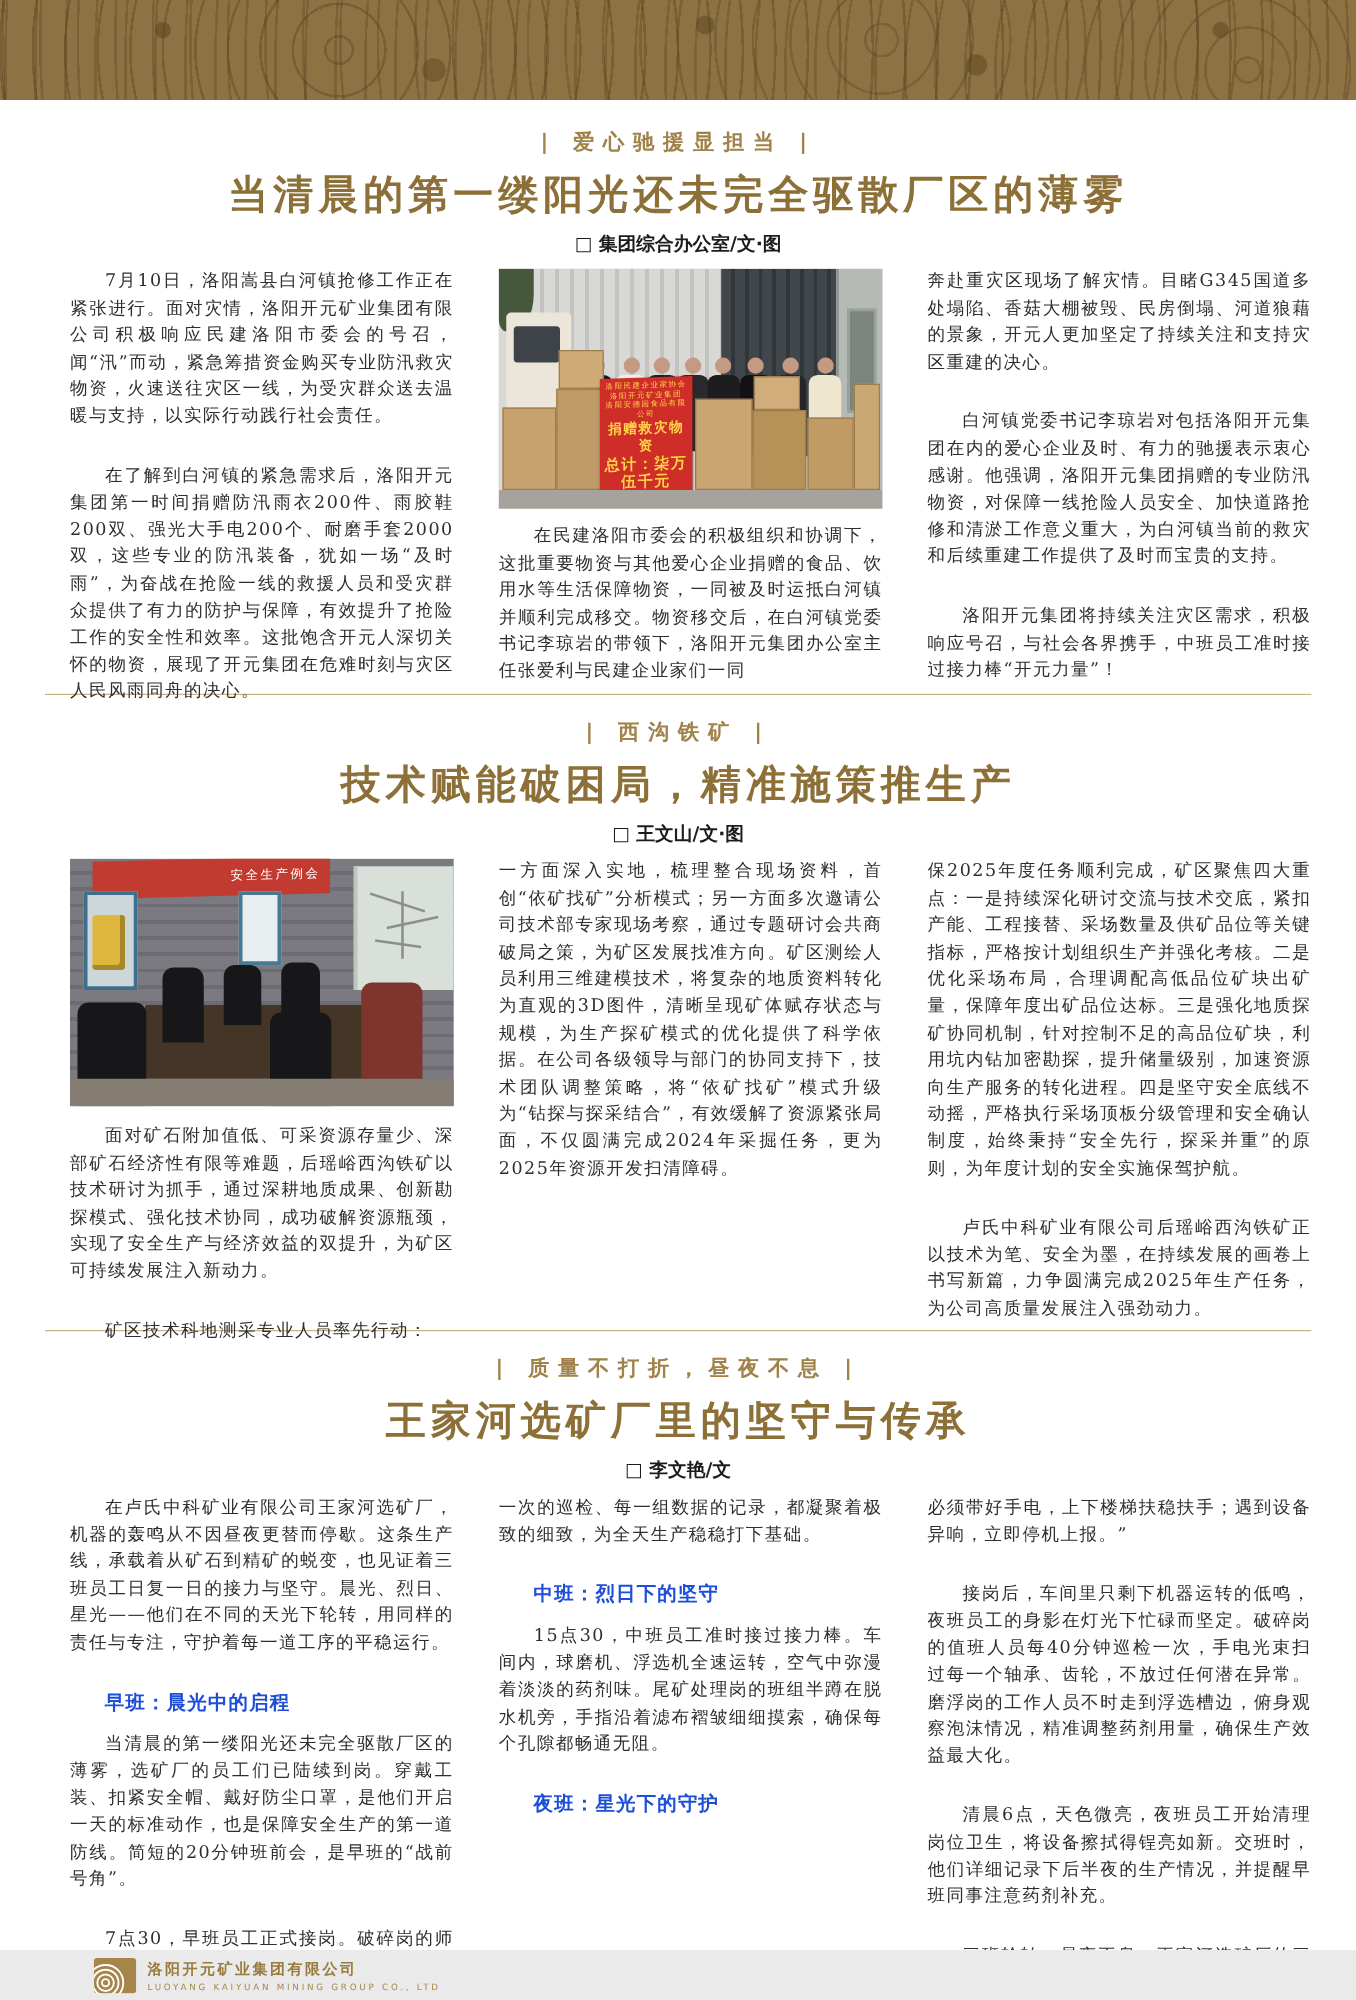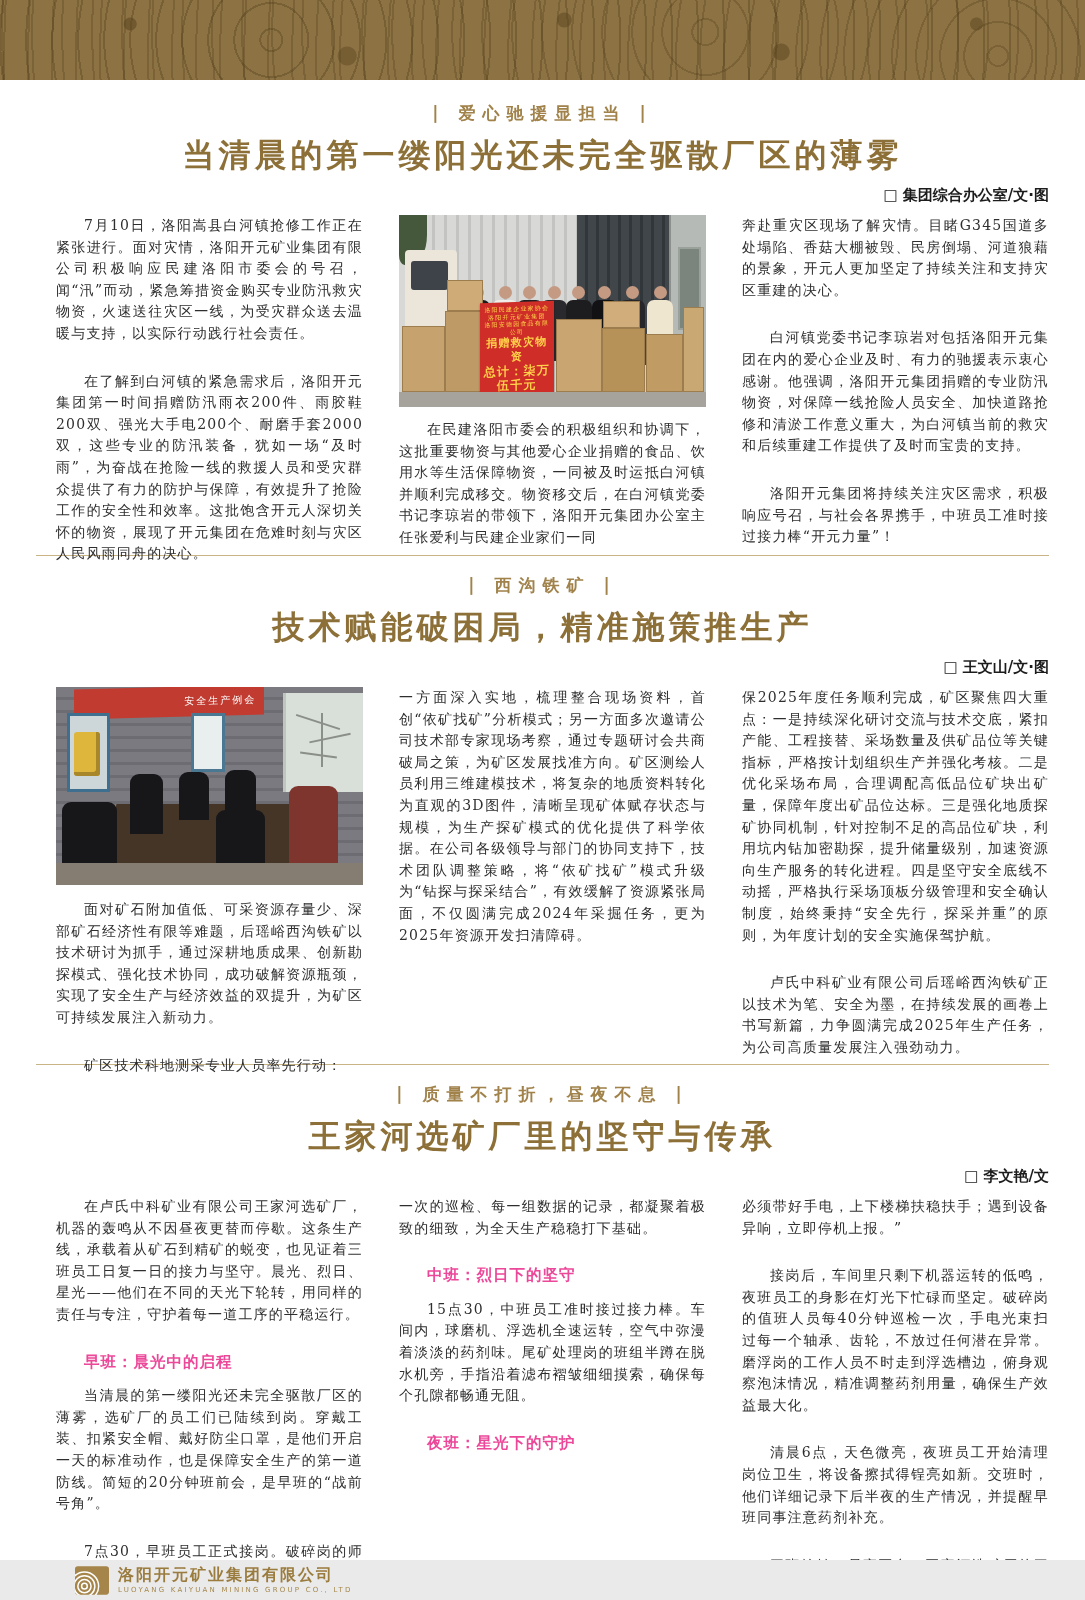--- a/index.html
+++ b/index.html
@@ -20,29 +20,29 @@
       repeating-radial-gradient(circle at 92% 70%, transparent 0 9px, rgba(80,60,26,.3) 9px 11px, transparent 11px 24px);
   }
 
   
   .article { padding:0 36px; }
   .kicker { text-align:center; color:#a0824a; font-family:"DejaVu Sans",sans-serif;
             font-size:17px; letter-spacing:7px; font-weight:bold; }
   .a1 .kicker { padding-top:22px; }
   .title  { text-align:center; color:#8d7038; font-size:32px; font-weight:bold;
             letter-spacing:4px; margin-top:9px; font-family:"DejaVu Serif",serif; }
-  .byline { text-align:right; font-size:15px; font-weight:bold; color:#1c1c1c;
+  .byline { text-align:center; font-size:15px; font-weight:bold; color:#1c1c1c;
             font-family:"DejaVu Sans",sans-serif; margin-top:8px; }
   .cols   { display:flex; gap:16px; margin-top:10px; }
   .col    { flex:1 1 0; font-size:14px; line-height:21.6px; text-align:justify;
             letter-spacing:1.2px; color:#2e2e2e;margin-left:20px; }
   .col p  { text-indent:2em; margin-bottom:26px; }
   .col p.cont { text-indent:0; }
   .col p.last { margin-bottom:0; }
-  .subhead { font-family:"DejaVu Sans",sans-serif; font-weight:bold; color:#ec4899;
+  .subhead { font-family:"DejaVu Sans",sans-serif; font-weight:bold; color:#1d4ed8;
              font-size:15.5px; letter-spacing:1px; text-indent:1.8em;
              margin:2px 0 12px; }
   .divider { border-top:1px solid #c9b486; margin:0 36px; }
   .a1 { height:475px; }
   .a2 { height:508px; }
   .a2 .kicker, .a3 .kicker { padding-top:18px; }
 
   
   .photo { position:relative; width:100%; overflow:hidden; background:#cfcfcd; }
   .p1 { height:192px; margin-bottom:12px; }
@@ -94,21 +94,21 @@
   .p2-table { position:absolute; left:14%; bottom:11%; width:72%; height:30%;
       background:#453527; clip-path:polygon(8% 0,92% 0,100% 100%,0 100%); }
   .sil { position:absolute; background:#17171a; border-radius:9px 9px 0 0; }
   .sil.red { background:#7e352e; }
   .p2-floor { position:absolute; left:0; right:0; bottom:0; height:11%; background:#857c72; }
 
   
   .footer { position:absolute; left:0; bottom:0; width:100%; height:40px;
       background:#eaeaea; display:flex; align-items:center; padding-left:75px; gap:9px; }
   .f-logo { width:34px; height:29px; }
-  .f-cn { font-size:16px; font-weight:bold; color:#9b7c3f; letter-spacing:2px;
+  .f-cn { font-size:12px; font-weight:bold; color:#9b7c3f; letter-spacing:2px;
       font-family:Liberation Serif, serif; line-height:16px; }
   .f-en { font-size:7px; color:#a5884c; letter-spacing:2.2px;
       font-family:"DejaVu Sans",sans-serif; margin-top:3px; }
 </style>
 </head>
 <body>
 
 <div class="top-band"></div>
 
 <section class="article a1">

